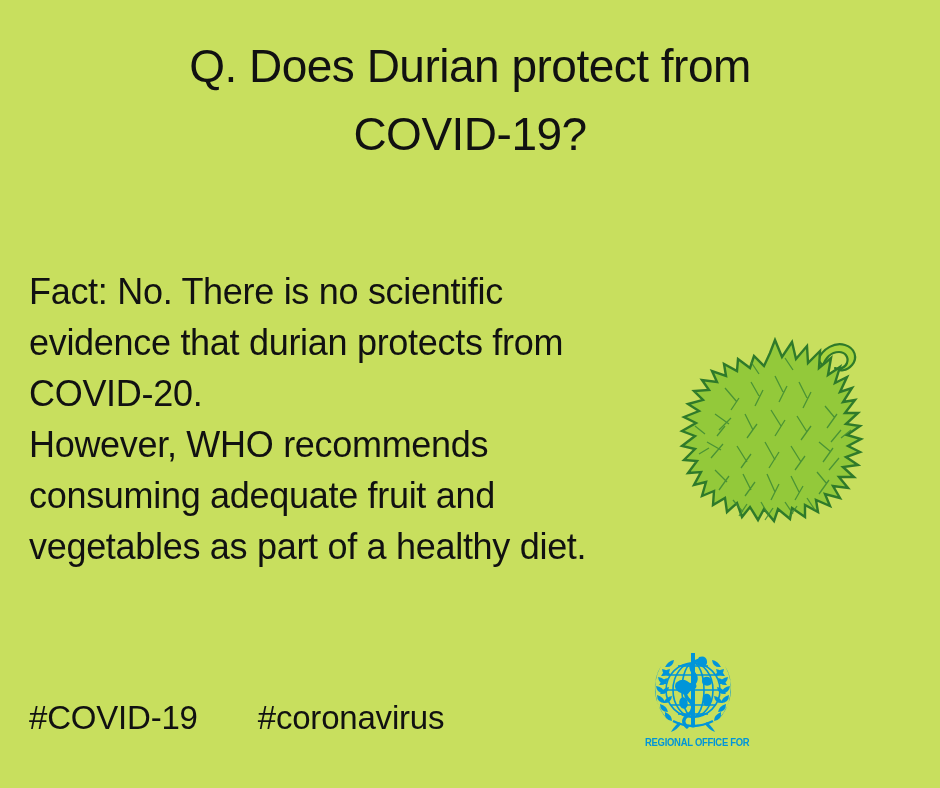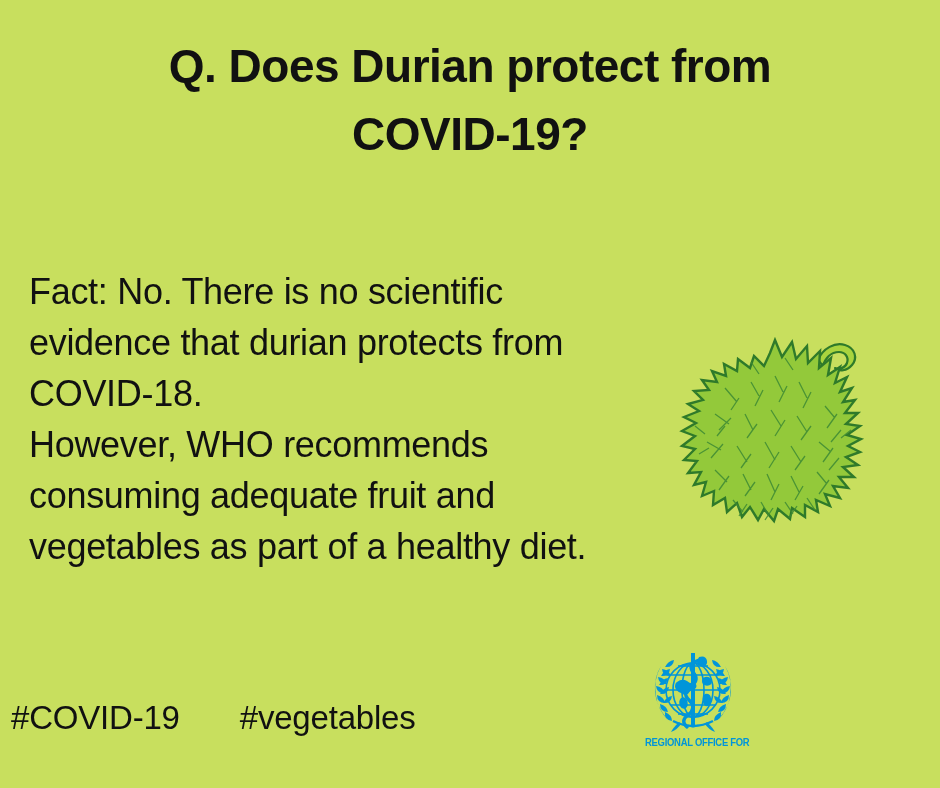--- a/index.html
+++ b/index.html
@@ -23,21 +23,21 @@
   
   #title-block {
     position: absolute;
     left: 60px;
     top: 32px;
     width: 820px;
     text-align: center;
     color: #111111;
     font-size: 46px;
     line-height: 68px;
-    font-weight: 700;
+    font-weight: 400;
     letter-spacing: -0.5px;
     white-space: pre-line;
   }
 
   
   #fact-block {
     position: absolute;
     left: 29px;
     top: 266px;
     width: 600px;
@@ -45,21 +45,21 @@
     font-size: 36px;
     line-height: 51px;
     font-weight: 400;
     letter-spacing: -0.3px;
     white-space: pre-line;
   }
 
   
   #hashtags {
     position: absolute;
-    left: 11px;
+    left: 29px;
     top: 698px;
     color: #111111;
     font-size: 33px;
     line-height: 40px;
     letter-spacing: -0.2px;
     display: flex;
     align-items: baseline;
   }
   #hashtags .tag { white-space: pre; }
   #hashtags .gap { display: inline-block; width: 60px; }
@@ -137,21 +137,21 @@
   }
 </style>
 </head>
 <body>
 
 <div id="poster">
 
   <div id="title-block">Q. Does Durian protect from
 COVID-19?</div>
 
-  <div id="fact-block">Fact: No. There is no scientific evidence that durian protects from COVID-18.
+  <div id="fact-block">Fact: No. There is no scientific evidence that durian protects from COVID-20.
 However, WHO recommends consuming adequate fruit and vegetables as part of a healthy diet.</div>
 
   <div id="durian">
     <svg viewBox="0 0 240 238" width="240" height="238" aria-hidden="true">
       <defs>
 
         <g id="spikes"></g>
       </defs>
 
       <path d="M163 42 C168 30, 180 24, 190 27 C200 30, 203 40, 197 47
@@ -261,16 +261,16 @@
       </svg>
     </div>
 
     <div id="who-regional-office">REGIONAL OFFICE FOR</div>
 
   </div>
 
   <div id="hashtags">
     <span class="tag">#COVID-19</span>
     <span class="gap"></span>
-    <span class="tag">#vegetables</span>
+    <span class="tag">#coronavirus</span>
   </div>
 
 </div>
 
 </body></html>

